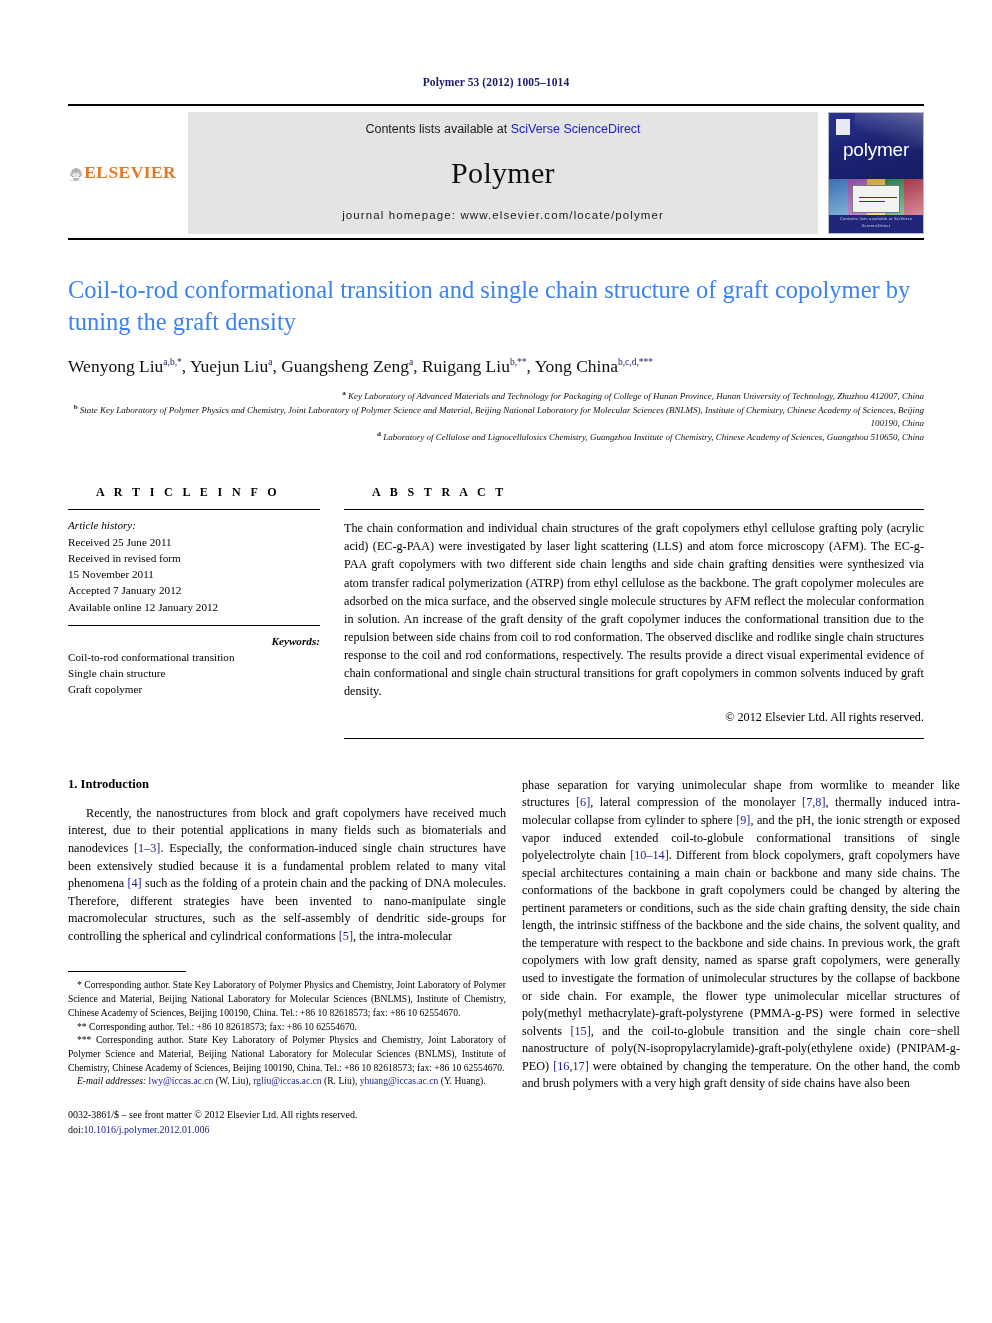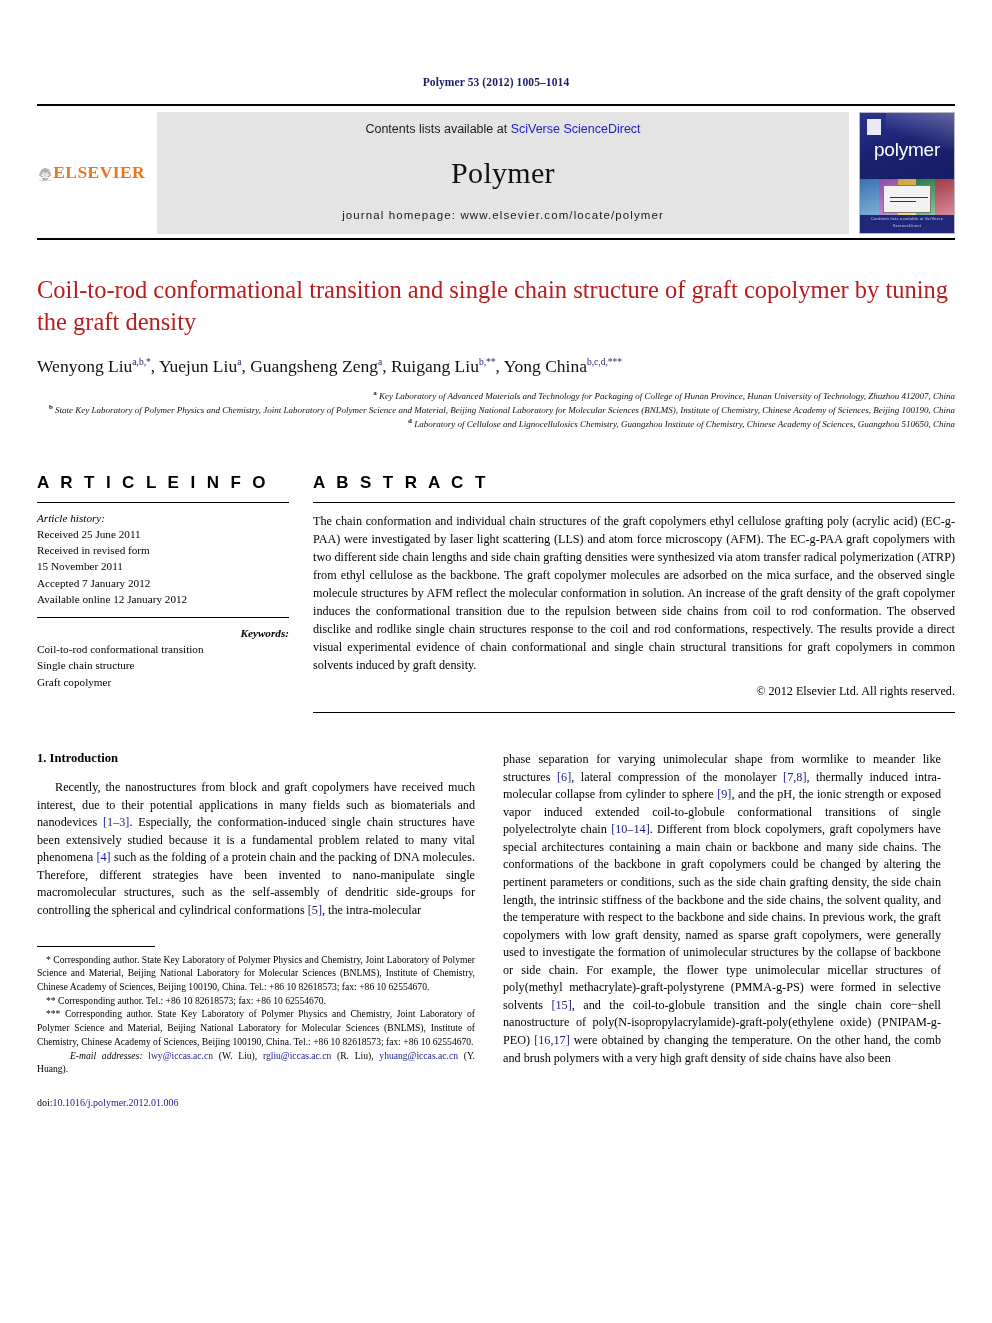--- a/index.html
+++ b/index.html
@@ -6,21 +6,21 @@
   html, body { margin: 0; padding: 0; }
   body {
     width: 992px;
     height: 1323px;
     background: #ffffff;
     font-family: "Liberation Serif", serif;
     color: #000000;
     position: relative;
     overflow: hidden;
   }
-  .page { width: 992px; height: 1323px; position: relative; padding: 0 37px; }
+  .page { width: 992px; height: 1323px; position: relative; padding: 0 68px; }
 
   
   .running-head {
     text-align: center;
     font-family: "Liberation Serif", serif;
     font-size: 11.5px;
     font-weight: bold;
     color: #1a1a6e;
     padding-top: 76px;
     letter-spacing: .1px;
@@ -135,21 +135,21 @@
     letter-spacing: .2px; line-height: 1.5;
   }
   .header-rule-bottom { border-top: 2.5px solid #000; margin-top: 4px; }
 
   
   .title {
     font-family: "Liberation Serif", serif;
     font-size: 24.5px;
     line-height: 1.3;
     margin-top: 34px;
-    color: #b91c1c;
+    color: #3b82f6;
   }
   .authors {
     font-family: "Liberation Serif", serif;
     font-size: 17.5px;
     margin-top: 17px;
     color: #111;
     line-height: 1.35;
   }
   .authors sup { color: #1a1a6e; font-size: 9.5px; }
   .affils { margin-top: 11px; }
@@ -165,24 +165,25 @@
 
   
   .info-abstract {
     display: flex;
     margin-top: 42px;
   }
   .col-info { width: 252px; flex: 0 0 252px; }
   .col-abs  { flex: 1 1 auto; margin-left: 24px; }
 
   .sec-label {
-    font-family: Liberation Sans, sans-serif;
+    font-family: Liberation Serif, serif;
     font-weight: bold;
-    font-size: 17px;
+    font-size: 12px;
     letter-spacing: 3.4px;
+    margin-left: 28px;
   }
   .rule-thin { border-top: 1.6px solid #000; margin-top: 9px; }
   .rule-thin2 { border-top: 1.6px solid #000; margin-top: 10px; }
 
   .hist {
     font-family: "Liberation Serif", serif;
     font-size: 11.2px;
     line-height: 1.45;
     margin-top: 7px;
   }
@@ -207,21 +208,21 @@
     font-family: "Liberation Serif", serif;
     font-size: 12.2px;
     margin-top: 10px;
   }
   .abs-rule { border-top: 1.6px solid #000; margin-top: 13px; }
 
   
   .body-cols {
     display: flex;
     margin-top: 38px;
-    gap: 28px;
+    gap: 16px;
   }
   .bcol { width: 438px; flex: 0 0 438px; }
   .sec-head {
     font-family: "Liberation Serif", serif;
     font-weight: bold;
     font-size: 12.6px;
     margin-bottom: 13px;
   }
   .ptext {
     font-family: "Liberation Serif", serif;
@@ -236,21 +237,21 @@
 
   
   .fn-rule { width: 118px; border-top: 1px solid #000; margin: 26px 0 6px 0; }
   .fn {
     font-family: "Liberation Serif", serif;
     font-size: 9.6px;
     line-height: 1.43;
     text-align: justify;
     text-indent: 9px;
   }
-  .fn .em { font-style: italic; margin-left: 24px; }
+  .fn .em { font-style: italic; }
   .mail { color: #1a1a8c; }
   .footer {
     font-family: "Liberation Serif", serif;
     font-size: 10px;
     line-height: 1.45;
     margin-top: 20px;
   }
   .footer .doi { color: #1a1a8c; }
 </style>
 </head>
@@ -386,20 +387,21 @@
       <div class="sec-head">1.  Introduction</div>
       <p class="ptext" id="p-left">Recently, the nanostructures from block and graft copolymers have received much interest, due to their potential applications in many fields such as biomaterials and nanodevices <span class="ref">[1–3]</span>. Especially, the conformation-induced single chain structures have been extensively studied because it is a fundamental problem related to many vital phenomena <span class="ref">[4]</span> such as the folding of a protein chain and the packing of DNA molecules. Therefore, different strategies have been invented to nano-manipulate single macromolecular structures, such as the self-assembly of dendritic side-groups for controlling the spherical and cylindrical conformations <span class="ref">[5]</span>, the intra-molecular</p>
 
       <div class="fn-rule"></div>
       <div class="fn" id="fn1">* Corresponding author. State Key Laboratory of Polymer Physics and Chemistry, Joint Laboratory of Polymer Science and Material, Beijing National Laboratory for Molecular Sciences (BNLMS), Institute of Chemistry, Chinese Academy of Sciences, Beijing 100190, China. Tel.: +86 10 82618573; fax: +86 10 62554670.</div>
       <div class="fn" id="fn2">** Corresponding author. Tel.: +86 10 82618573; fax: +86 10 62554670.</div>
       <div class="fn" id="fn3">*** Corresponding author. State Key Laboratory of Polymer Physics and Chemistry, Joint Laboratory of Polymer Science and Material, Beijing National Laboratory for Molecular Sciences (BNLMS), Institute of Chemistry, Chinese Academy of Sciences, Beijing 100190, China. Tel.: +86 10 82618573; fax: +86 10 62554670.</div>
       <div class="fn" id="fn-mail"><span class="em">E-mail addresses: </span><span class="mail">lwy@iccas.ac.cn</span><span> (W. Liu), </span><span class="mail">rgliu@iccas.ac.cn</span><span> (R. Liu), </span><span class="mail">yhuang@iccas.ac.cn</span><span> (Y. Huang).</span></div>
 
       <div class="footer">
+        <div>0032-3861/$ – see front matter © 2012 Elsevier Ltd. All rights reserved.</div>
         <div><span>doi:</span><span class="doi">10.1016/j.polymer.2012.01.006</span></div>
       </div>
     </div>
 
     <div class="bcol">
       <p class="ptext noind" id="p-right">phase separation for varying unimolecular shape from wormlike to meander like structures <span class="ref">[6]</span>, lateral compression of the monolayer <span class="ref">[7,8]</span>, thermally induced intra-molecular collapse from cylinder to sphere <span class="ref">[9]</span>, and the pH, the ionic strength or exposed vapor induced extended coil-to-globule conformational transitions of single polyelectrolyte chain <span class="ref">[10–14]</span>. Different from block copolymers, graft copolymers have special architectures containing a main chain or backbone and many side chains. The conformations of the backbone in graft copolymers could be changed by altering the pertinent parameters or conditions, such as the side chain grafting density, the side chain length, the intrinsic stiffness of the backbone and the side chains, the solvent quality, and the temperature with respect to the backbone and side chains. In previous work, the graft copolymers with low graft density, named as sparse graft copolymers, were generally used to investigate the formation of unimolecular structures by the collapse of backbone or side chain. For example, the flower type unimolecular micellar structures of poly(methyl methacrylate)-graft-polystyrene (PMMA-g-PS) were formed in selective solvents <span class="ref">[15]</span>, and the coil-to-globule transition and the single chain core−shell nanostructure of poly(N-isopropylacrylamide)-graft-poly(ethylene oxide) (PNIPAM-g-PEO) <span class="ref">[16,17]</span> were obtained by changing the temperature. On the other hand, the comb and brush polymers with a very high graft density of side chains have also been</p>
     </div>
   </div>
 
 </div>

